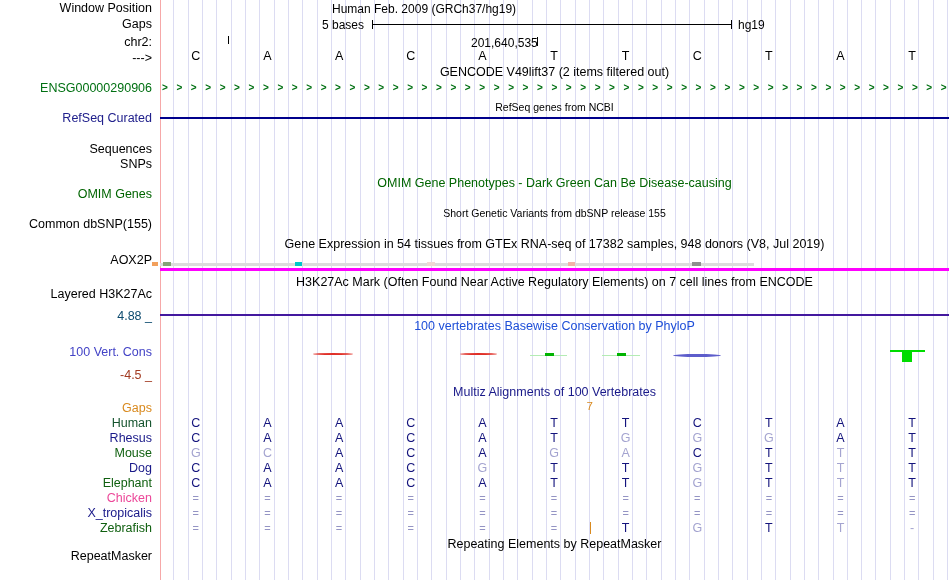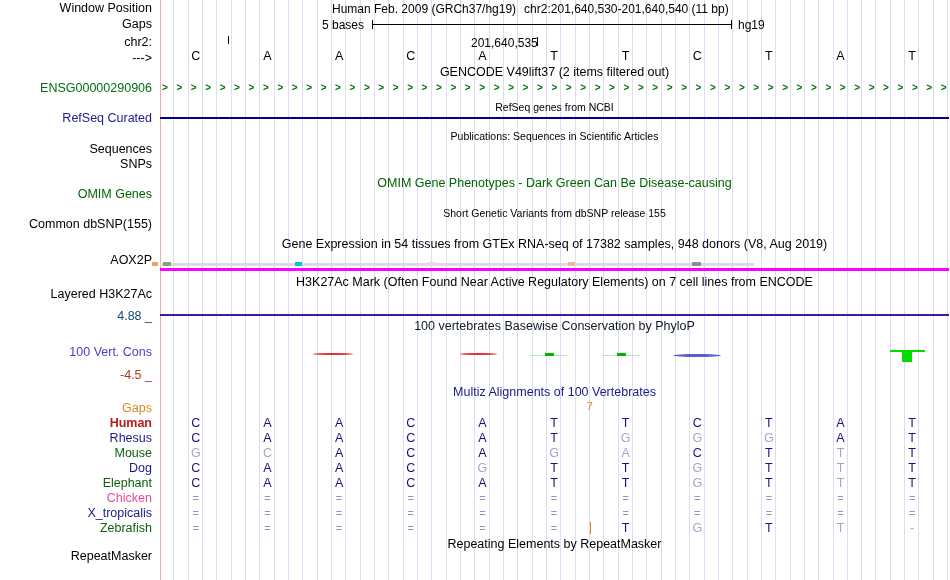--- a/index.html
+++ b/index.html
@@ -33,21 +33,20 @@
 </head>
 <body>
 
 <div id="browser">
 
   <div id="grid"></div>
   <div id="left-edge"></div>
 
   <div id="header-line">
     <span>Human Feb. 2009 (GRCh37/hg19)</span>
-    <span>chr2:201,640,530-201,640,540 (11 bp)</span>
   </div>
 
   <div class="lbl" style="top:2px">Window Position</div>
   <div class="lbl" style="top:18px">Gaps</div>
   <div class="lbl" style="top:36px">chr2:</div>
   <div class="lbl" style="top:52px">---&gt;</div>
 
   <div class="rect" style="left:322px;top:18px;font-size:12px">5 bases</div>
   <div class="rect" style="left:372px;top:24px;width:359px;height:1px;background:#000"></div>
   <div class="rect" style="left:372px;top:20px;width:1px;height:9px;background:#000"></div>
@@ -115,40 +114,39 @@
       <span>&gt;</span>
       <span>&gt;</span>
       <span>&gt;</span>
       <span>&gt;</span>
     </div>
 
   <div class="ctitle sm" style="top:101px">RefSeq genes from NCBI</div>
   <div class="lbl" style="top:112px;color:#20208c">RefSeq Curated</div>
   <div class="rect" style="left:160px;top:117px;width:789px;height:2px;background:#00008b"></div>
 
-  <div class="ctitle sm" style="top:130px">Publications: Sequences in Scientific Articles</div>
   <div class="lbl" style="top:143px">Sequences</div>
   <div class="lbl" style="top:158px">SNPs</div>
 
   <div class="ctitle" style="top:177px;color:#006400">OMIM Gene Phenotypes - Dark Green Can Be Disease-causing</div>
   <div class="lbl" style="top:188px;color:#006400">OMIM Genes</div>
 
   <div class="ctitle sm" style="top:207px">Short Genetic Variants from dbSNP release 155</div>
   <div class="lbl" style="top:218px">Common dbSNP(155)</div>
 
-  <div class="ctitle" style="top:238px">Gene Expression in 54 tissues from GTEx RNA-seq of 17382 samples, 948 donors (V8, Aug 2019)</div>
+  <div class="ctitle" style="top:238px">Gene Expression in 54 tissues from GTEx RNA-seq of 17382 samples, 948 donors (V8, Jul 2019)</div>
   <div class="lbl" style="top:254px">AOX2P</div>
   <div class="rect" style="left:160px;top:263px;width:594px;height:3px;background:#dcdcdc"></div>
   <div class="rect" style="left:160px;top:268px;width:789px;height:3px;background:#ff00ff"></div>
 
   <div class="ctitle" style="top:276px">H3K27Ac Mark (Often Found Near Active Regulatory Elements) on 7 cell lines from ENCODE</div>
   <div class="lbl" style="top:288px">Layered H3K27Ac</div>
   <div class="rect" style="left:160px;top:314px;width:789px;height:2px;background:#43189e"></div>
 
-  <div class="ctitle" style="top:320px;color:#0f172a">100 vertebrates Basewise Conservation by PhyloP</div>
+  <div class="ctitle" style="top:320px;color:#1d4ed8">100 vertebrates Basewise Conservation by PhyloP</div>
   <div class="lbl" style="top:310px;color:#0c4a6e">4.88 _</div>
   <div class="lbl" style="top:346px;color:#4343c6">100 Vert. Cons</div>
   <div class="lbl" style="top:369px;color:#a23b22">-4.5 _</div>
 
   <div class="ctitle" style="top:386px;color:#191989">Multiz Alignments of 100 Vertebrates</div>
   <div class="lbl" style="top:402px;color:#d98a1f">Gaps</div>
 
   <div class="ctitle" style="top:538px">Repeating Elements by RepeatMasker</div>
   <div class="lbl" style="top:550px">RepeatMasker</div>
 
@@ -171,21 +169,21 @@
     <div style="position: absolute; left: 692px; top: 262px; width: 9px; height: 4px; background: rgb(143, 143, 143);"></div>
     <div style="position: absolute; left: 313px; top: 353px; width: 40px; height: 2px; background: rgb(224, 48, 40); border-radius: 50%;"></div>
     <div style="position: absolute; left: 460px; top: 353px; width: 37px; height: 2px; background: rgb(224, 48, 40); border-radius: 50%;"></div>
     <div style="position: absolute; left: 530px; top: 355px; width: 37px; height: 1px; background: rgb(180, 236, 180); border-radius: 0px;"></div>
     <div style="position: absolute; left: 545px; top: 353px; width: 9px; height: 3px; background: rgb(0, 180, 0); border-radius: 0px;"></div>
     <div style="position: absolute; left: 602px; top: 355px; width: 38px; height: 1px; background: rgb(180, 236, 180); border-radius: 0px;"></div>
     <div style="position: absolute; left: 617px; top: 353px; width: 9px; height: 3px; background: rgb(0, 180, 0); border-radius: 0px;"></div>
     <div style="position: absolute; left: 673px; top: 354px; width: 48px; height: 3px; background: rgb(93, 93, 203); border-radius: 50%;"></div>
     <div style="position: absolute; left: 890px; top: 350px; width: 35px; height: 2px; background: rgb(0, 220, 0); border-radius: 0px;"></div>
     <div style="position: absolute; left: 902px; top: 352px; width: 10px; height: 10px; background: rgb(0, 220, 0); border-radius: 0px;"></div>
-    <div class="lbl" style="position: absolute; top: 417px; color: #b91c1c; right: 798px; font-weight: bold;">Human</div>
+    <div class="lbl" style="position: absolute; top: 417px; color: #14532d; right: 798px;">Human</div>
     <div class="mletter mdark" style="position: absolute; left: 195.818px; top: 417px;">C</div>
     <div class="mletter mdark" style="position: absolute; left: 267.455px; top: 417px;">A</div>
     <div class="mletter mdark" style="position: absolute; left: 339.091px; top: 417px;">A</div>
     <div class="mletter mdark" style="position: absolute; left: 410.727px; top: 417px;">C</div>
     <div class="mletter mdark" style="position: absolute; left: 482.364px; top: 417px;">A</div>
     <div class="mletter mdark" style="position: absolute; left: 554px; top: 417px;">T</div>
     <div class="mletter mdark" style="position: absolute; left: 625.636px; top: 417px;">T</div>
     <div class="mletter mdark" style="position: absolute; left: 697.273px; top: 417px;">C</div>
     <div class="mletter mdark" style="position: absolute; left: 768.909px; top: 417px;">T</div>
     <div class="mletter mdark" style="position: absolute; left: 840.545px; top: 417px;">A</div>

